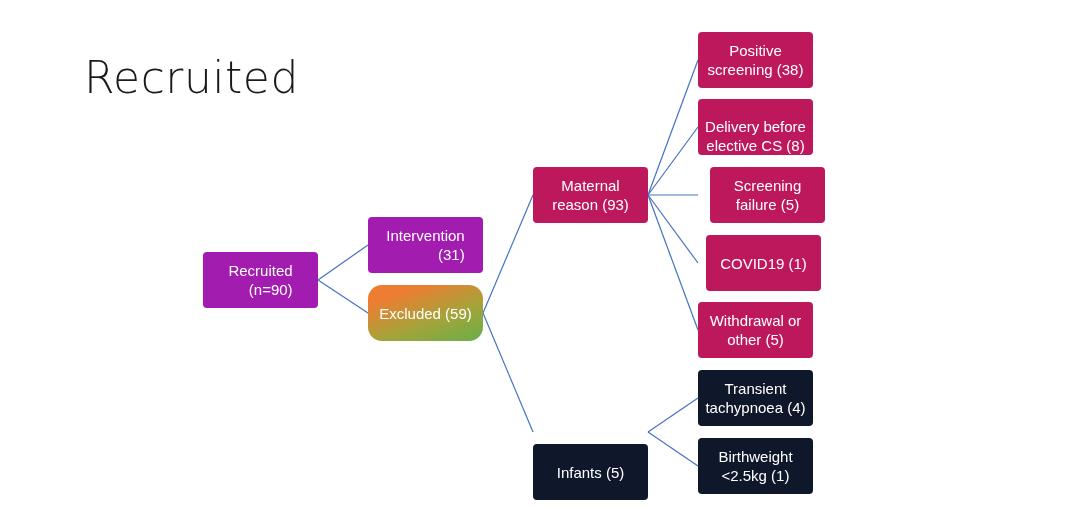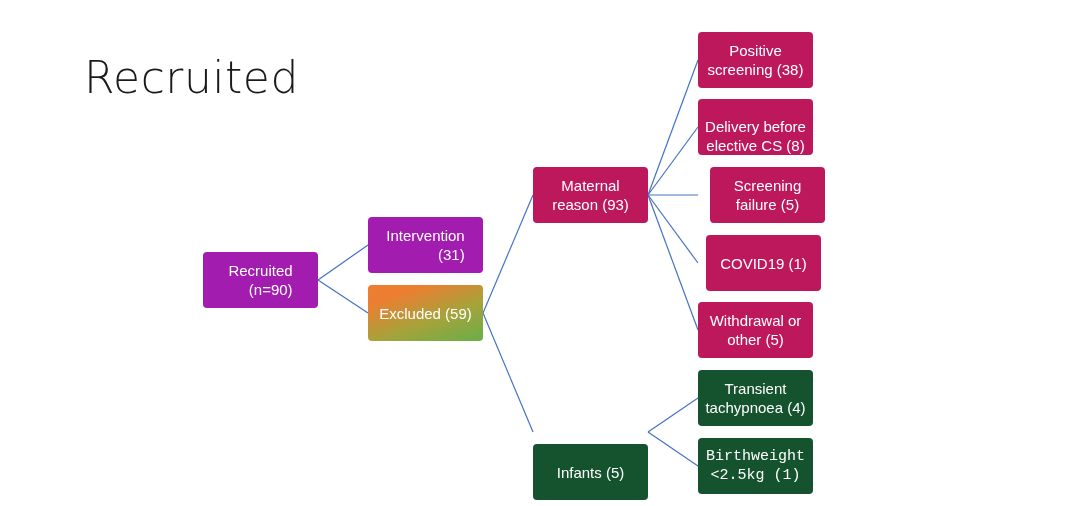--- a/index.html
+++ b/index.html
@@ -2,21 +2,21 @@
 <html><head>
 <meta charset="utf-8">
 <style>
   html,body{margin:0;padding:0;background:#fff;}
   body{width:1080px;height:506px;position:relative;overflow:hidden;font-family:"Liberation Sans",sans-serif;}
   .title{position:absolute;left:84px;top:52px;font-size:44px;color:#1a1a1a;font-family:"DejaVu Sans",sans-serif;font-weight:300;letter-spacing:0.5px;}
   svg.links{position:absolute;left:0;top:0;}
   .node{position:absolute;width:115px;height:56px;border-radius:4px;color:#fff;font-size:15px;line-height:19px;display:flex;align-items:center;justify-content:center;text-align:center;box-sizing:border-box;padding:0 2px;}
   .blue{background:#a21caf;text-align:right;}
   .orange{background:#be185d;}
-  .green{background:#14532d;}
+  .green{background:#0f172a;}
   .mixed{background:linear-gradient(160deg,#ed7d31 20%,#a6a33a 60%,#70ad47 95%);}
   .node span{white-space:pre-line;}
 </style>
 </head>
 <body>
 
 <div class="title">Recruited</div>
 
 <svg class="links" width="1080" height="506">
   <g stroke="#4472c4" stroke-width="1.2" fill="none">
@@ -35,21 +35,21 @@
 </svg>
 
 <div class="node blue" style="left:203px;top:252px;">
     <span>Recruited
 (n=90)</span>
   </div>
 <div class="node blue" style="left:368px;top:217px;">
     <span>Intervention
 (31)</span>
   </div>
-<div class="node mixed" style="left:368px;top:285px;">
+<div class="node mixed" style="left:368px;top:285px;border-radius:14px;">
     <span>Excluded (59)</span>
   </div>
 <div class="node orange" style="left:533px;top:167px;">
     <span>Maternal
 reason (93)</span>
   </div>
 <div class="node green" style="left:533px;top:404px;margin-top:40px;">
     <span>Infants (5)</span>
   </div>
 
@@ -69,16 +69,16 @@
     <span>COVID19 (1)</span>
   </div>
 <div class="node orange" style="left:698px;top:302px;">
     <span>Withdrawal or
 other (5)</span>
   </div>
 <div class="node green" style="left:698px;top:370px;">
     <span>Transient
 tachypnoea (4)</span>
   </div>
-<div class="node green" style="left:698px;top:438px;font-family:Liberation Mono, monospace;">
+<div class="node green" style="left:698px;top:438px;">
     <span>Birthweight
 &lt;2.5kg (1)</span>
   </div>
 
 </body></html>

